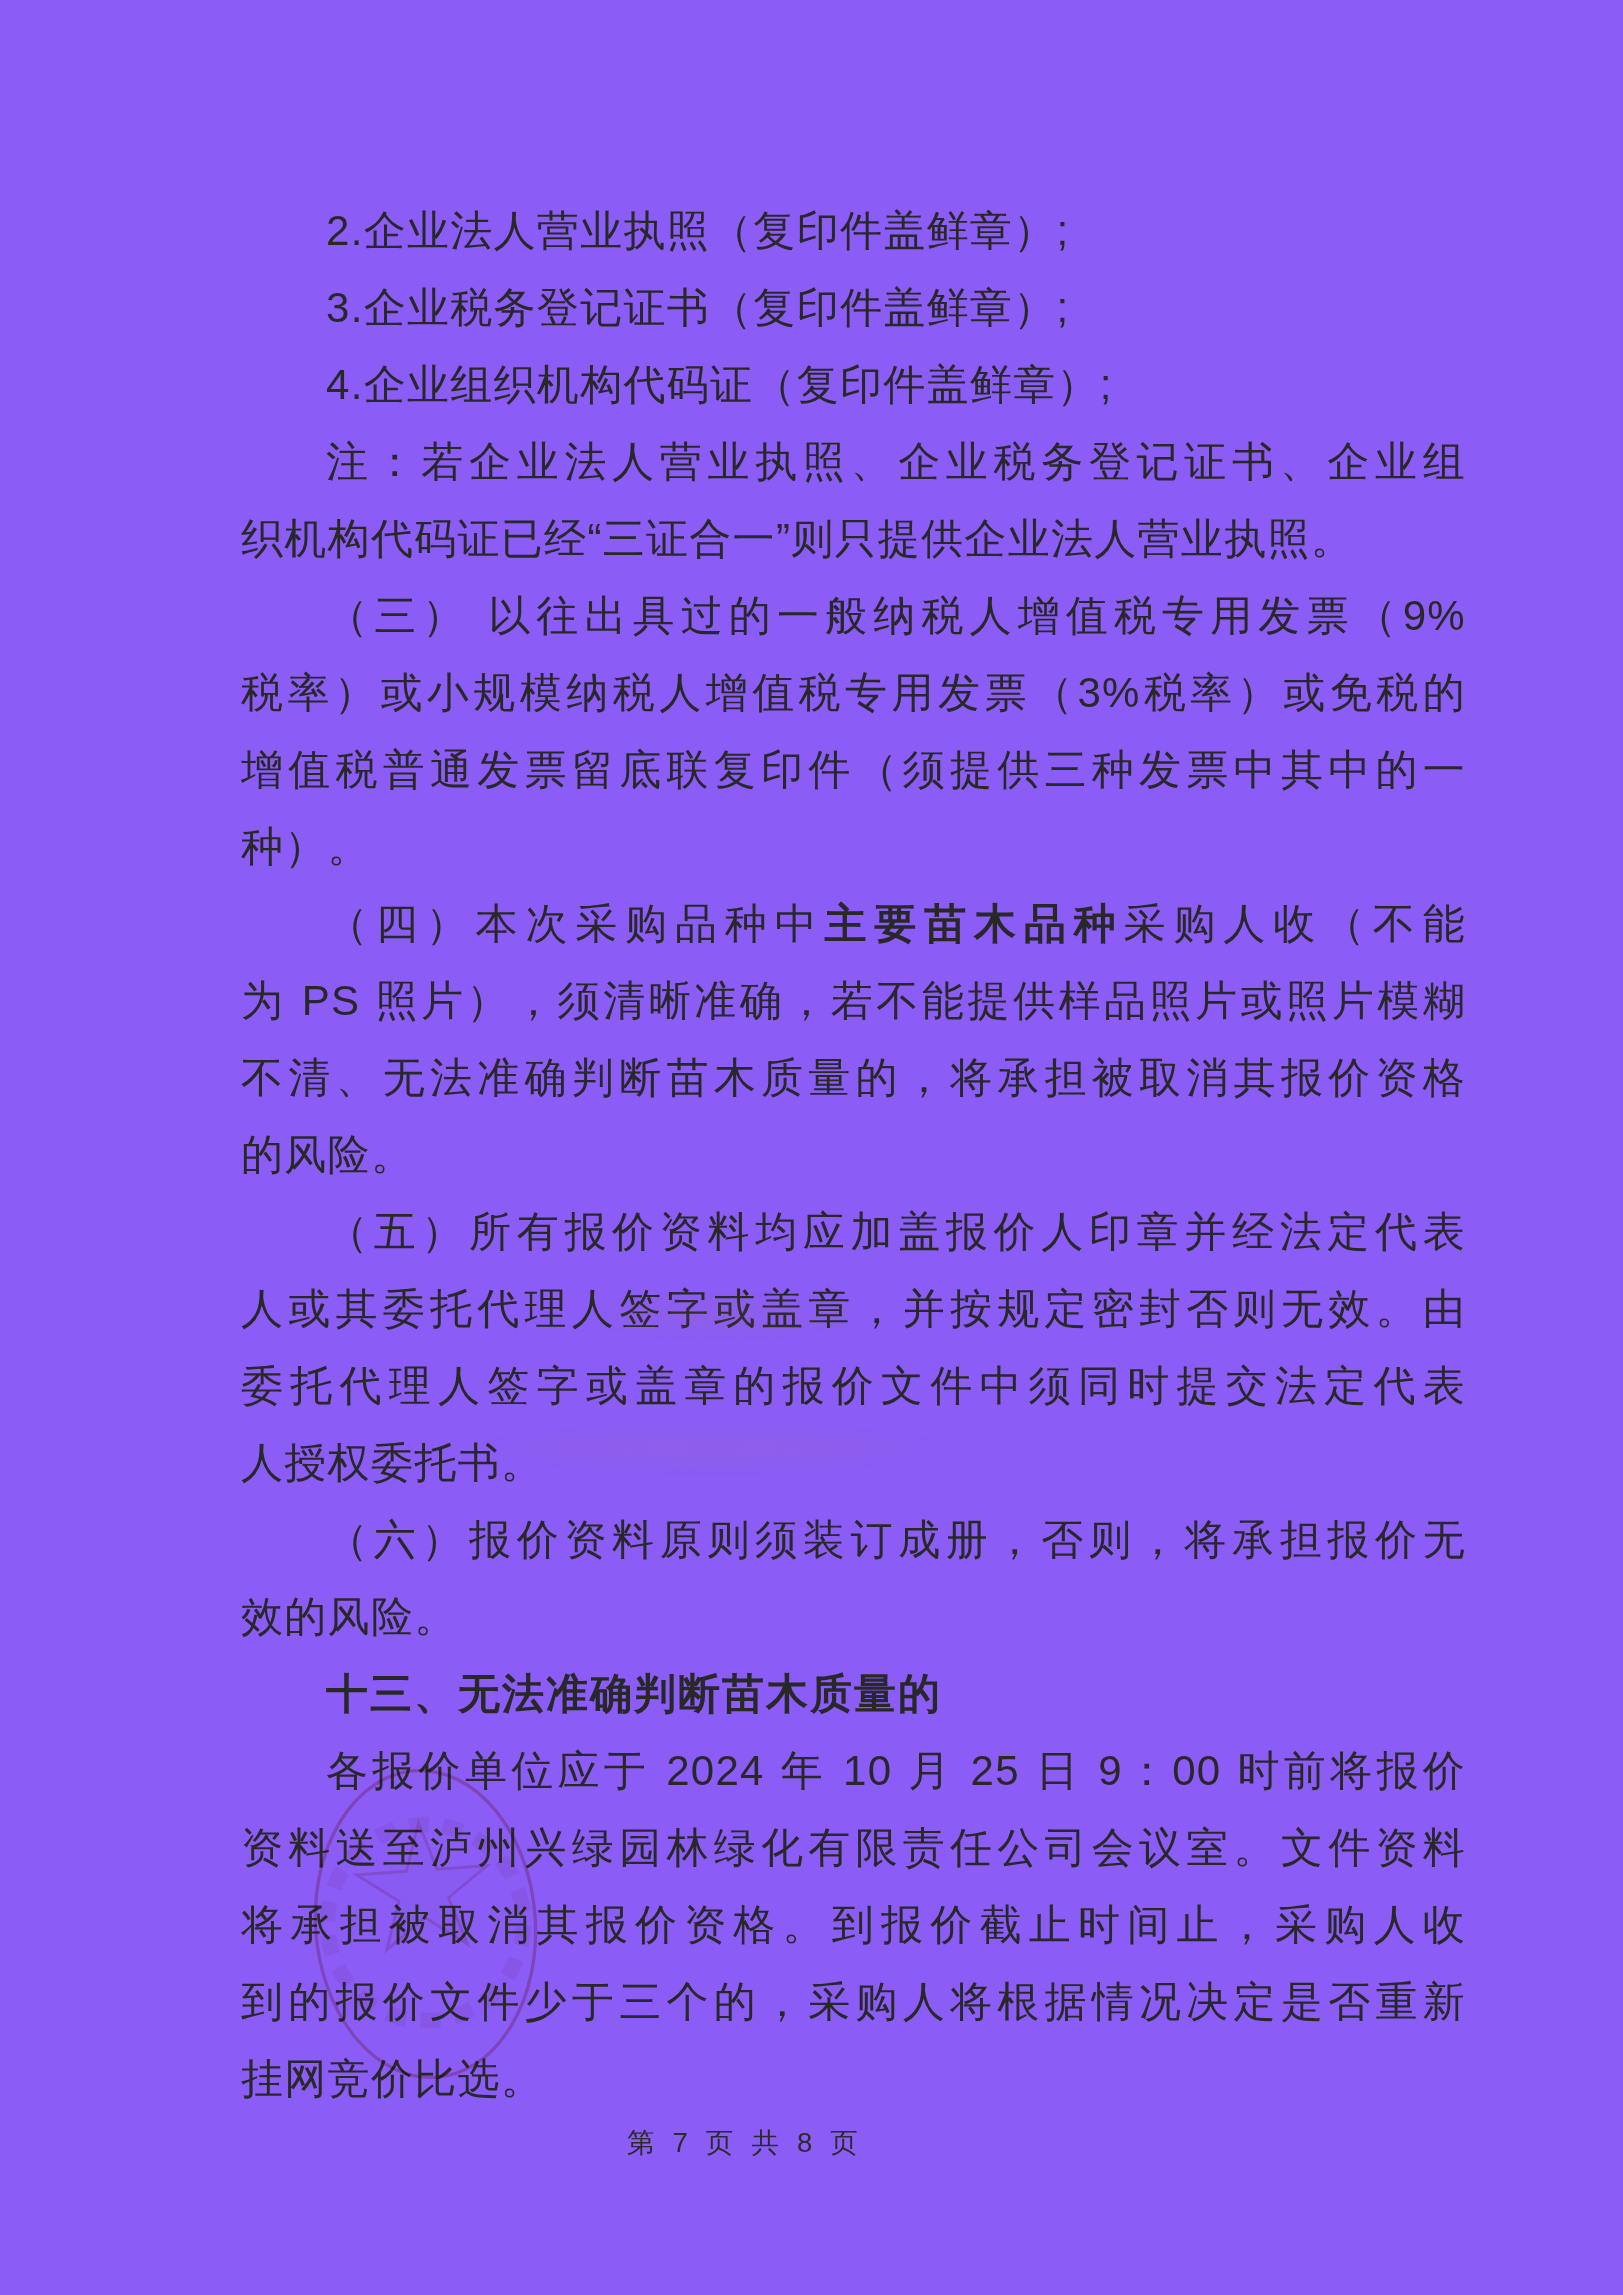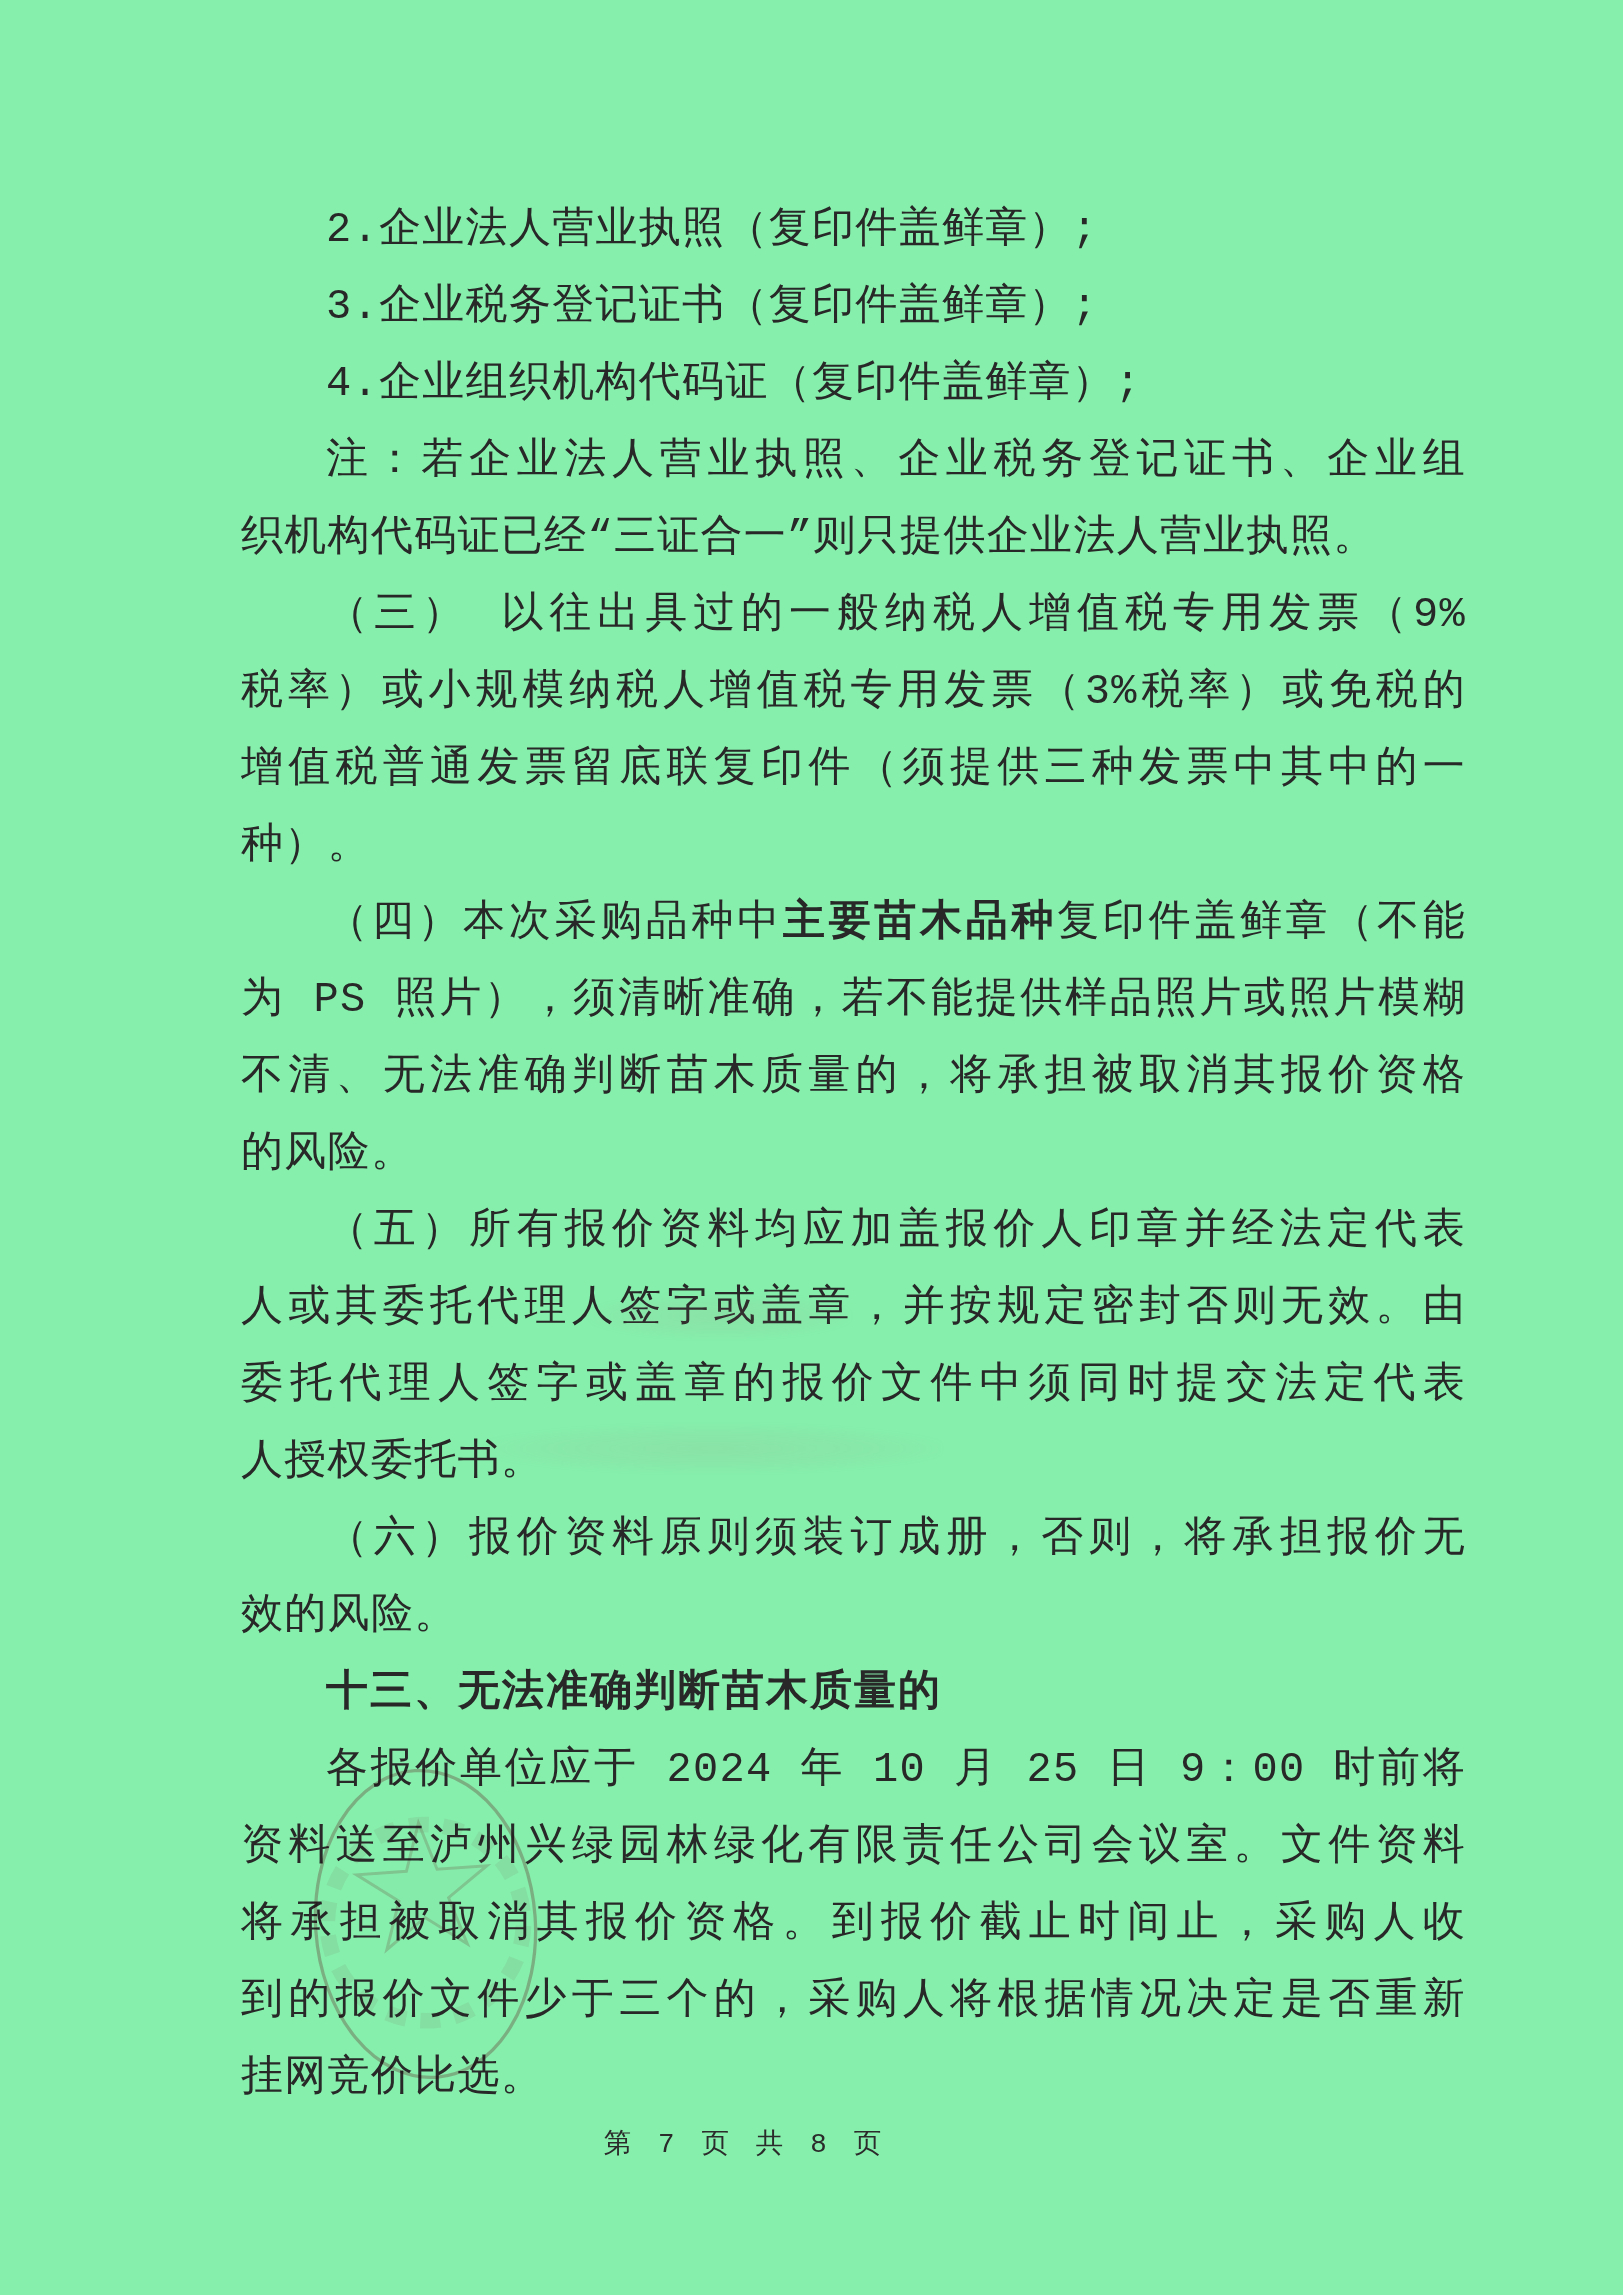--- a/index.html
+++ b/index.html
@@ -1,21 +1,21 @@
 <!DOCTYPE html>
 <html style="font-size:10.5px"><head>
 <meta charset="utf-8">
 <style>
   html,body{margin:0;padding:0;background:#9a9a9a;}
   .page{
     position:relative;
     width:1623px;height:2295px;
-    background:#86efac;
+    background:#8b5cf6;
     overflow:hidden;
-    font-family:Liberation Mono, monospace;
+    font-family:Liberation Sans, sans-serif;
     color:#282828;
   }
   .doc{
     position:absolute;
     left:241px;top:192px;width:1225px;
   }
   .line{
     height:77px;
     line-height:77px;
     font-size:42px;
@@ -62,21 +62,21 @@
     <div class="line indent">2.企业法人营业执照（复印件盖鲜章）;</div>
     <div class="line indent">3.企业税务登记证书（复印件盖鲜章）;</div>
     <div class="line indent">4.企业组织机构代码证（复印件盖鲜章）;</div>
     <div class="line indent just">注：若企业法人营业执照、企业税务登记证书、企业组</div>
     <div class="line">织机构代码证已经“三证合一”则只提供企业法人营业执照。</div>
     <div class="line indent just">（三） 以往出具过的一般纳税人增值税专用发票（9%</div>
     <div class="line just">税率）或小规模纳税人增值税专用发票（3%税率）或免税的</div>
     <div class="line just">增值税普通发票留底联复印件（须提供三种发票中其中的一</div>
     <div class="line">种）。</div>
     <div class="line indent just">
-      <span>（四）本次采购品种中</span><span class="b">主要苗木品种</span><span>复印件盖鲜章（不能</span>
+      <span>（四）本次采购品种中</span><span class="b">主要苗木品种</span><span>采购人收（不能</span>
     </div>
     <div class="line just">为 PS 照片），须清晰准确，若不能提供样品照片或照片模糊</div>
     <div class="line just">不清、无法准确判断苗木质量的，将承担被取消其报价资格</div>
     <div class="line">的风险。</div>
     <div class="line indent just">（五）所有报价资料均应加盖报价人印章并经法定代表</div>
     <div class="line just">人或其委托代理人签字或盖章，并按规定密封否则无效。由</div>
     <div class="line just">委托代理人签字或盖章的报价文件中须同时提交法定代表</div>
     <div class="line">人授权委托书。</div>
     <div class="line indent just">（六）报价资料原则须装订成册，否则，将承担报价无</div>
     <div class="line">效的风险。</div>

